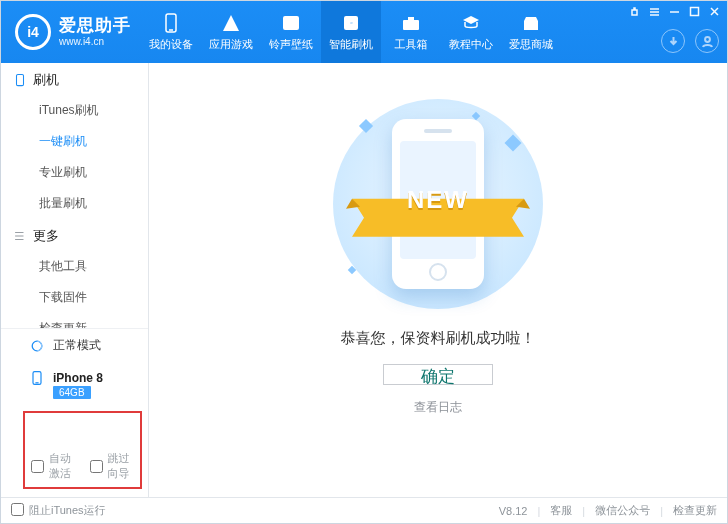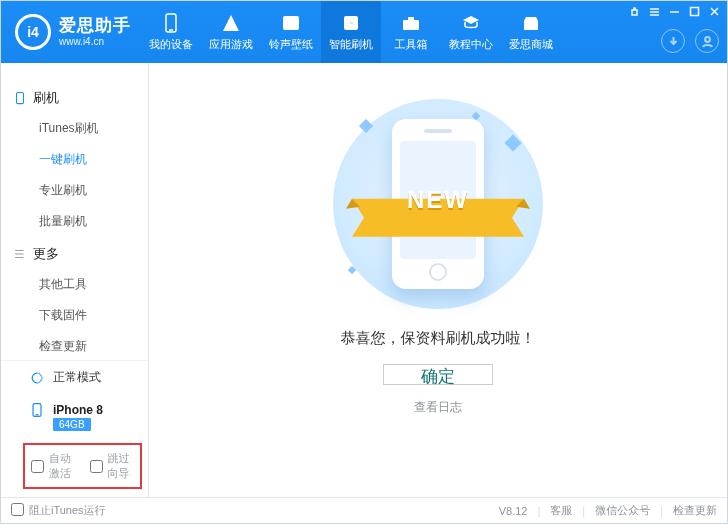--- a/index.html
+++ b/index.html
@@ -19,31 +19,31 @@
   .winbtns { position:absolute; right:6px; top:4px; display:flex; gap:6px; }
   .winbtns span { width:14px; height:12px; display:flex; align-items:center; justify-content:center; cursor:pointer; opacity:.95; }
   .winbtns svg { width:11px; height:11px; stroke:#fff; fill:none; stroke-width:1.5; }
   .header-right { position:absolute; right:8px; bottom:10px; display:flex; gap:10px; }
   .circ-btn { width:24px; height:24px; border:1.5px solid #8ec6fb; border-radius:50%; display:flex; align-items:center; justify-content:center; cursor:pointer; }
   .circ-btn svg { width:13px; height:13px; stroke:#aed5fc; fill:none; stroke-width:2; }
   
   .body { flex:1; display:flex; min-height:0; }
   
   .sidebar { width:148px; border-right:1px solid #e2e6eb; display:flex; flex-direction:column; }
-  .side-scroll { flex:1; overflow:hidden; padding-top:18px; }
+  .side-scroll { flex:1; overflow:hidden; padding-top:0; }
   .side-group-h { display:flex; align-items:center; gap:6px; padding:8px 14px 6px 12px; color:#222; font-size:13px; }
   .side-group-h svg { width:14px; height:14px; }
   .side-item { padding:7px 10px 7px 38px; color:#555; cursor:pointer; font-size:12px; }
   .side-item.active { color:#1b8df6; }
   .side-bottom { border-top:1px solid #eef0f3;padding-left:16px; }
   .mode-row, .dev-row { display:flex; align-items:center; gap:8px; padding:8px 12px; color:#3a3a3a; }
   .mode-row svg, .dev-row svg { width:16px; height:16px; }
   .badge { display:inline-block; background:#3aa0ff; color:#fff; border-radius:1px; padding:1px 6px; font-size:10px; margin-left:24px; margin-top:-2px; }
   .opt-highlight { border:2px solid #e03b3b; margin:4px 6px 8px 6px; padding:6px 6px; display:flex; gap:14px; }
-  .opt-highlight label { display:flex; align-items:center; gap:5px; color:#9aa0a6; font-size:11px; cursor:pointer; }
+  .opt-highlight label { display:flex; align-items:center; gap:5px; color:#9aa0a6; font-size:11px; cursor:pointer;margin-top:32px; }
   .opt-highlight input { accent-color:#1b8df6; }
   
   .main { flex:1; display:flex; flex-direction:column; align-items:center; justify-content:flex-start; padding-top:36px; }
   .hero { position:relative; width:210px; height:210px; }
   .disc { position:absolute; inset:0; border-radius:50%; background:radial-gradient(circle at 50% 45%, #eaf5ff 0%, #d4ecff 55%, #bfe2ff 100%); }
   .star { position:absolute; width:8px; height:8px; background:#8cc9ff; transform:rotate(45deg); }
   .s1{top:22px;left:28px;width:10px;height:10px}
   .s2{top:14px;right:64px;width:6px;height:6px}
   .s3{top:38px;right:24px;width:12px;height:12px}
   .s4{bottom:36px;left:16px;width:6px;height:6px}

